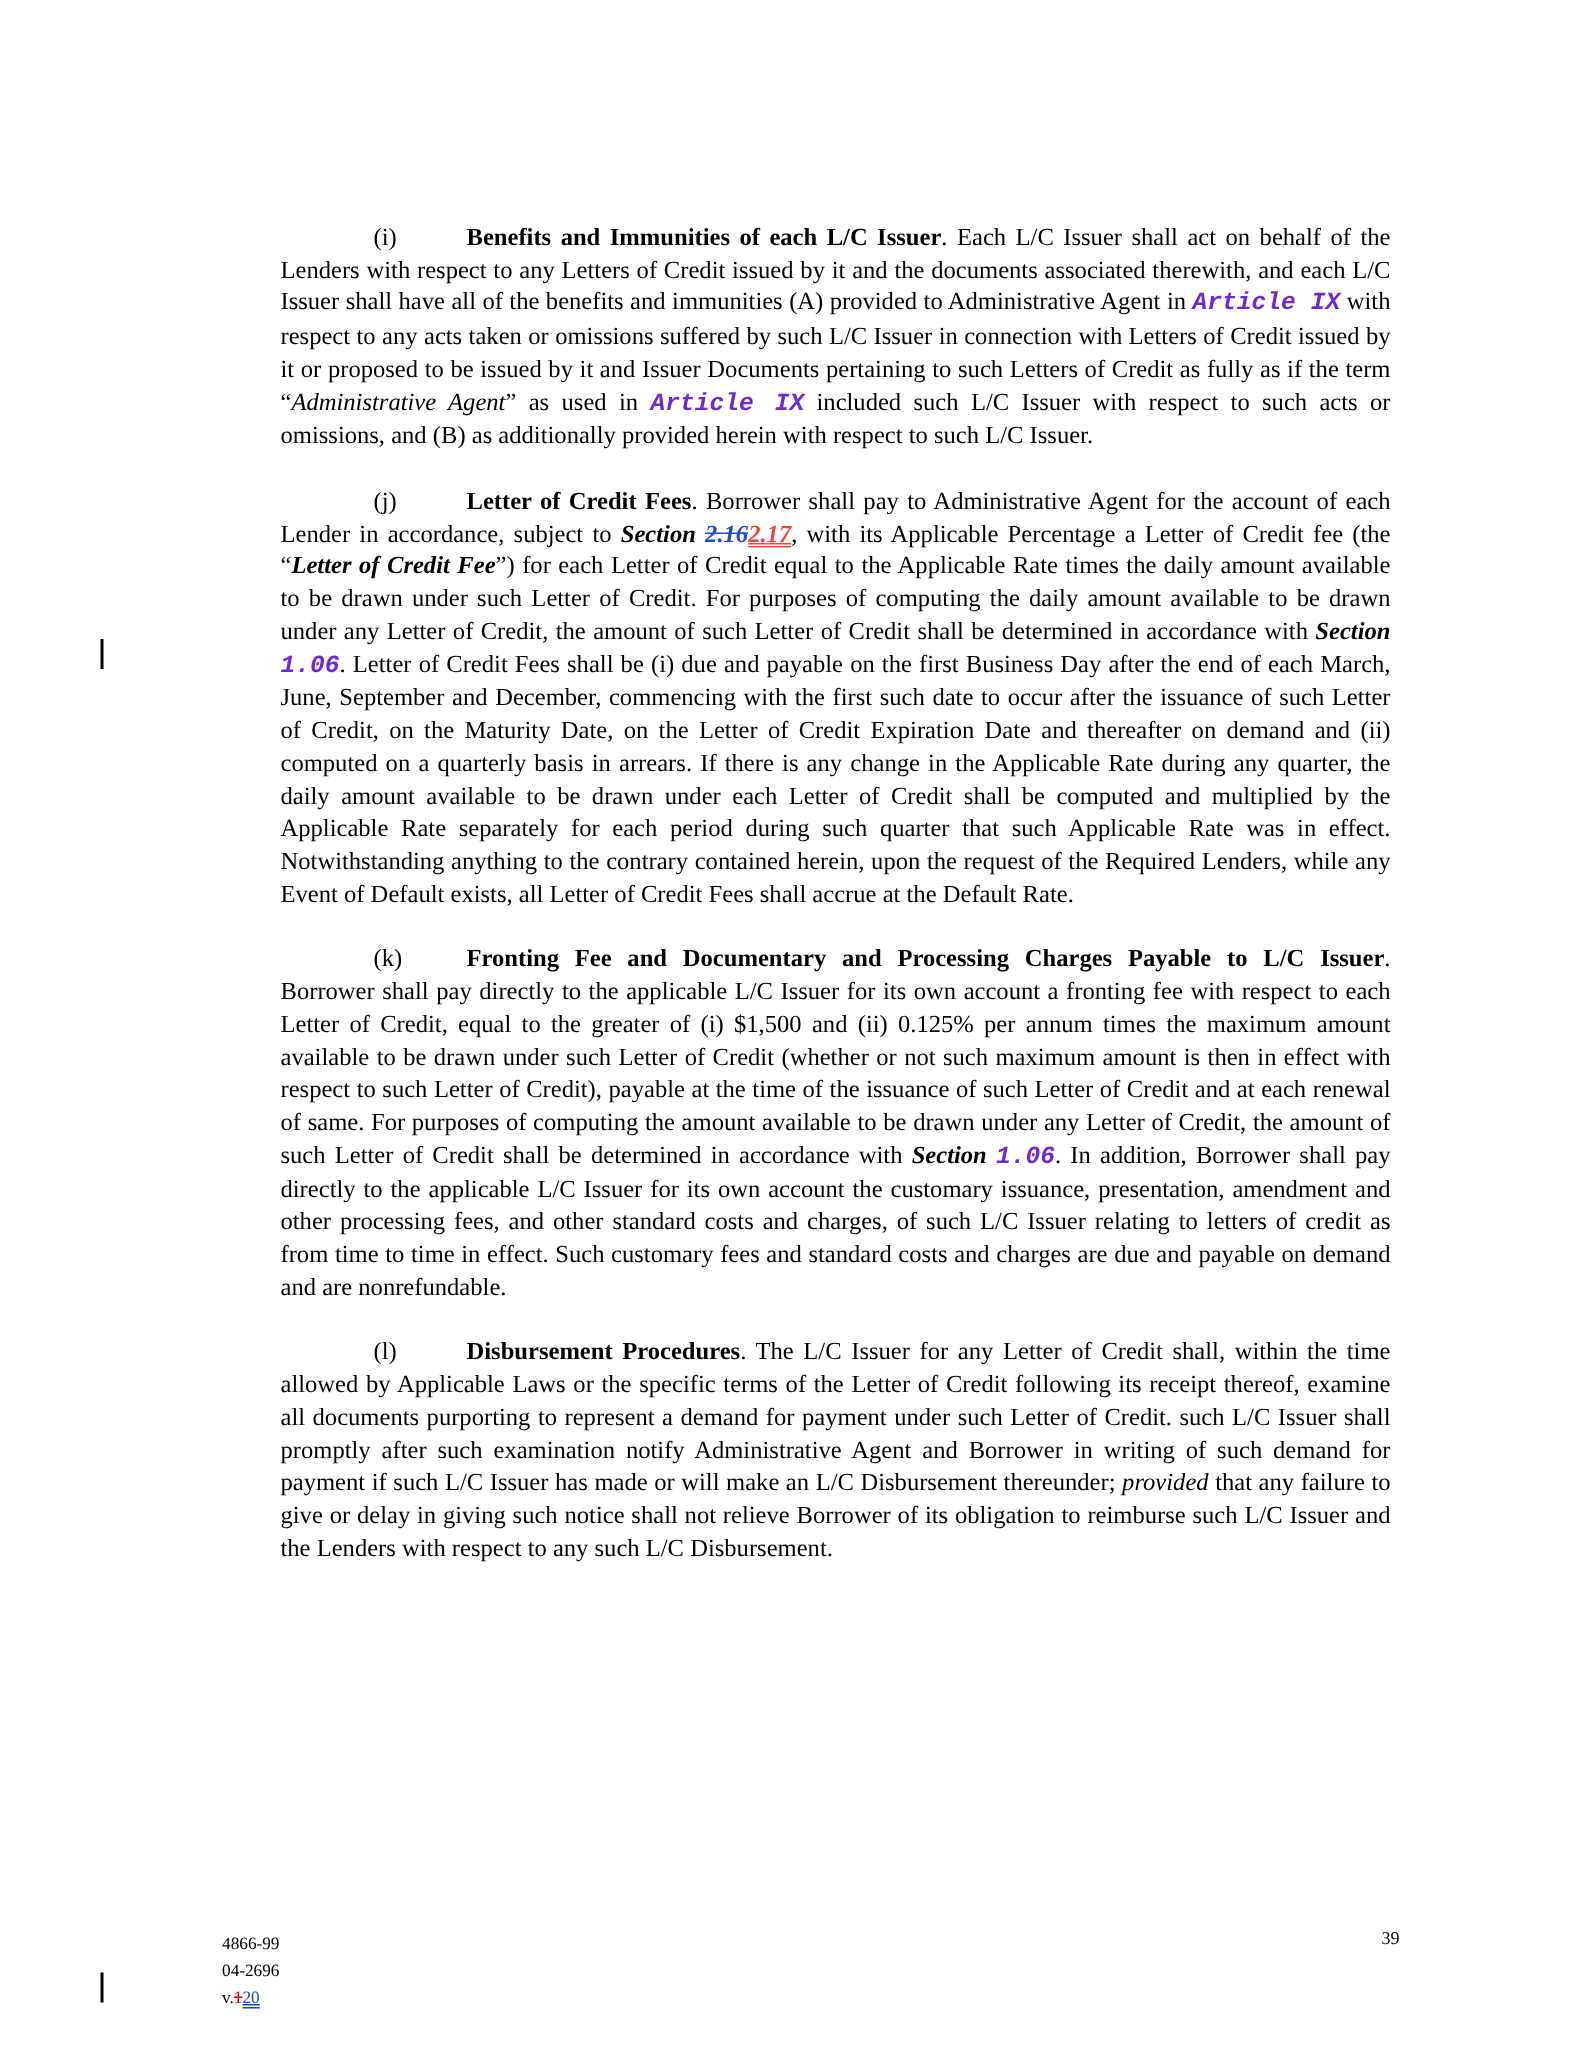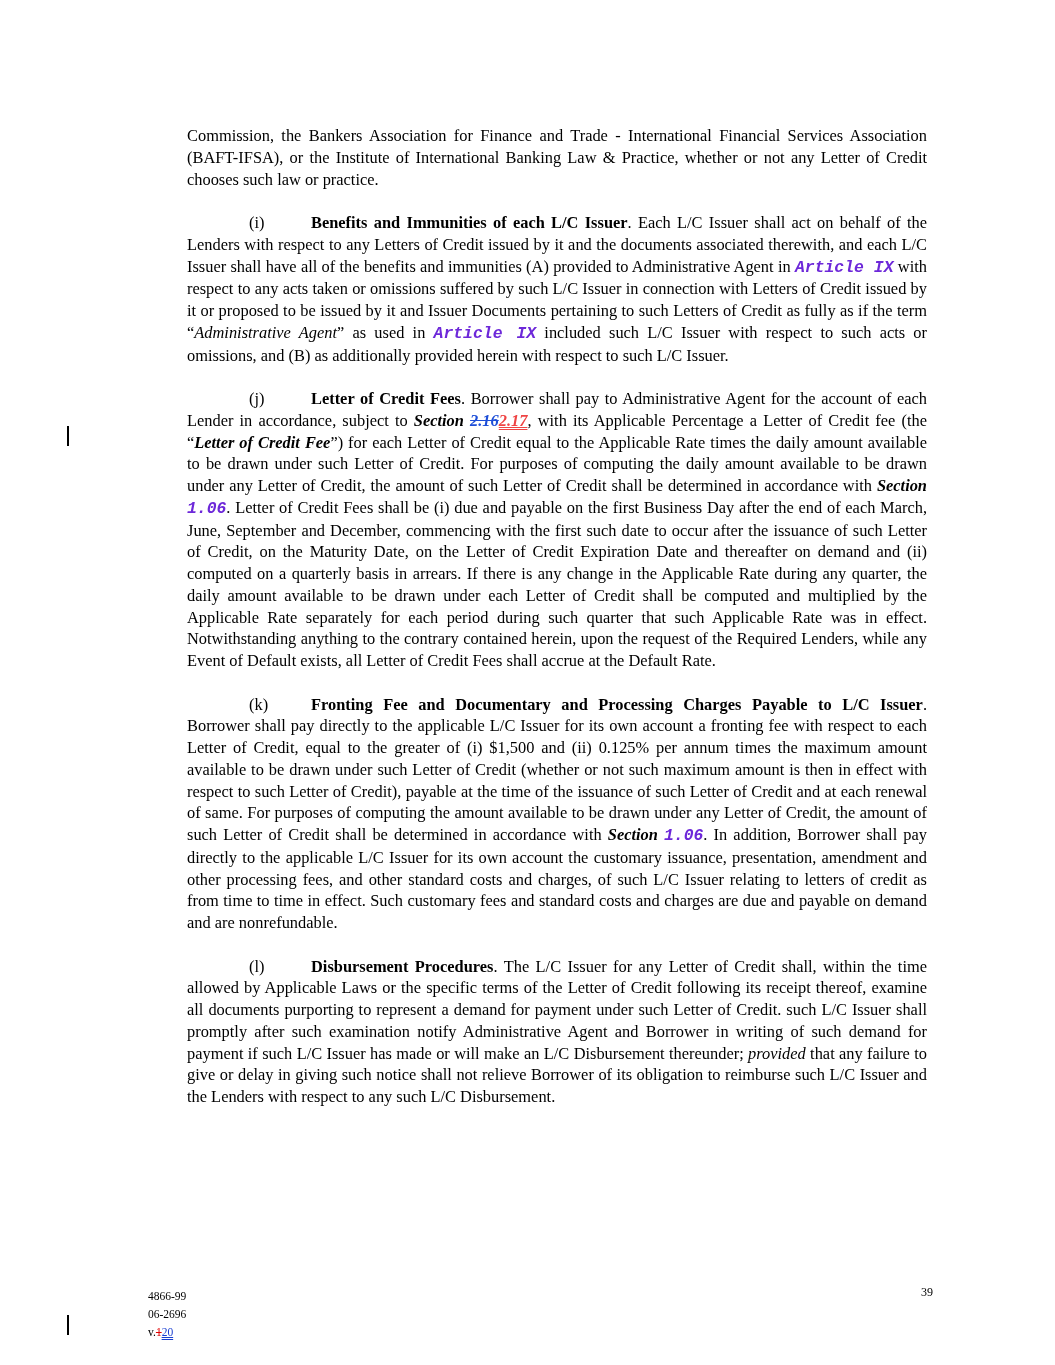--- a/index.html
+++ b/index.html
@@ -19,30 +19,29 @@
   .footer-left .ins2 { color:#1a3fd1; text-decoration:underline double; }
   .page-num { position:absolute; left:921px; top:1285px; font-size:12px; }
 </style>
 </head>
 <body>
 
 <div class="changebar" style="top:426px;height:20px;"></div>
 <div class="changebar" style="top:1315px;height:20px;left:67px;"></div>
 
 <div class="page">
-  <p>Commission, the Bankers Association for Finance and Trade - International Financial Services Association (BAFT-IFSA), or the Institute of International Banking Law &amp; Practice, whether or not any Letter of Credit chooses such law or practice.</p>
 
   <p class="gap"><span class="lbl" style="margin-left:62px;">(i)</span><b>Benefits and Immunities of each L/C Issuer</b><span>. Each L/C Issuer shall act on behalf of the Lenders with respect to any Letters of Credit issued by it and the documents associated therewith, and each L/C Issuer shall have all of the benefits and immunities (A) provided to Administrative Agent in </span><span class="ref">Article IX</span><span> with respect to any acts taken or omissions suffered by such L/C Issuer in connection with Letters of Credit issued by it or proposed to be issued by it and Issuer Documents pertaining to such Letters of Credit as fully as if the term “</span><i>Administrative Agent</i><span>” as used in </span><span class="ref">Article IX</span><span> included such L/C Issuer with respect to such acts or omissions, and (B) as additionally provided herein with respect to such L/C Issuer.</span></p>
 
   <p class="gap"><span class="lbl" style="margin-left:62px;">(j)</span><b>Letter of Credit Fees</b><span>. Borrower shall pay to Administrative Agent for the account of each Lender in accordance, subject to </span><b><i>Section </i></b><span class="del">2.16</span><span class="ins">2.17</span><span>, with its Applicable Percentage a Letter of Credit fee (the “</span><b><i>Letter of Credit Fee</i></b><span>”) for each Letter of Credit equal to the Applicable Rate times the daily amount available to be drawn under such Letter of Credit. For purposes of computing the daily amount available to be drawn under any Letter of Credit, the amount of such Letter of Credit shall be determined in accordance with </span><b><i>Section </i></b><span class="ref">1.06</span><span>. Letter of Credit Fees shall be (i) due and payable on the first Business Day after the end of each March, June, September and December, commencing with the first such date to occur after the issuance of such Letter of Credit, on the Maturity Date, on the Letter of Credit Expiration Date and thereafter on demand and (ii) computed on a quarterly basis in arrears. If there is any change in the Applicable Rate during any quarter, the daily amount available to be drawn under each Letter of Credit shall be computed and multiplied by the Applicable Rate separately for each period during such quarter that such Applicable Rate was in effect. Notwithstanding anything to the contrary contained herein, upon the request of the Required Lenders, while any Event of Default exists, all Letter of Credit Fees shall accrue at the Default Rate.</span></p>
 
   <p class="gap"><span class="lbl" style="margin-left:62px;">(k)</span><b>Fronting Fee and Documentary and Processing Charges Payable to L/C Issuer</b><span>. Borrower shall pay directly to the applicable L/C Issuer for its own account a fronting fee with respect to each Letter of Credit, equal to the greater of (i) $1,500 and (ii) 0.125% per annum times the maximum amount available to be drawn under such Letter of Credit (whether or not such maximum amount is then in effect with respect to such Letter of Credit), payable at the time of the issuance of such Letter of Credit and at each renewal of same. For purposes of computing the amount available to be drawn under any Letter of Credit, the amount of such Letter of Credit shall be determined in accordance with </span><b><i>Section </i></b><span class="ref">1.06</span><span>. In addition, Borrower shall pay directly to the applicable L/C Issuer for its own account the customary issuance, presentation, amendment and other processing fees, and other standard costs and charges, of such L/C Issuer relating to letters of credit as from time to time in effect. Such customary fees and standard costs and charges are due and payable on demand and are nonrefundable.</span></p>
 
   <p class="gap"><span class="lbl" style="margin-left:62px;">(l)</span><b>Disbursement Procedures</b><span>. The L/C Issuer for any Letter of Credit shall, within the time allowed by Applicable Laws or the specific terms of the Letter of Credit following its receipt thereof, examine all documents purporting to represent a demand for payment under such Letter of Credit. such L/C Issuer shall promptly after such examination notify Administrative Agent and Borrower in writing of such demand for payment if such L/C Issuer has made or will make an L/C Disbursement thereunder; </span><i>provided</i><span> that any failure to give or delay in giving such notice shall not relieve Borrower of its obligation to reimburse such L/C Issuer and the Lenders with respect to any such L/C Disbursement.</span></p>
 </div>
 
 <div class="footer-left">
   <div>4866-99</div>
-  <div>06-2696</div>
+  <div>04-2696</div>
   <div><span>v.</span><span class="del2">1</span><span class="ins2">20</span></div>
 </div>
 
 <div class="page-num">39</div>
 
 </body></html>

